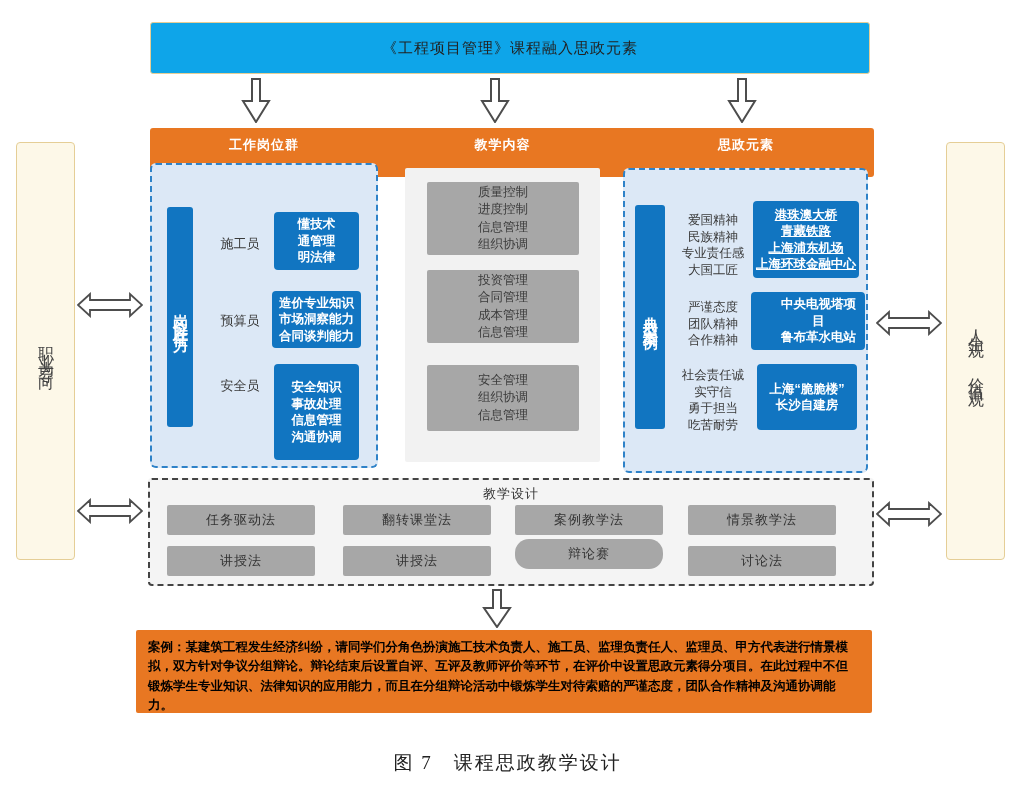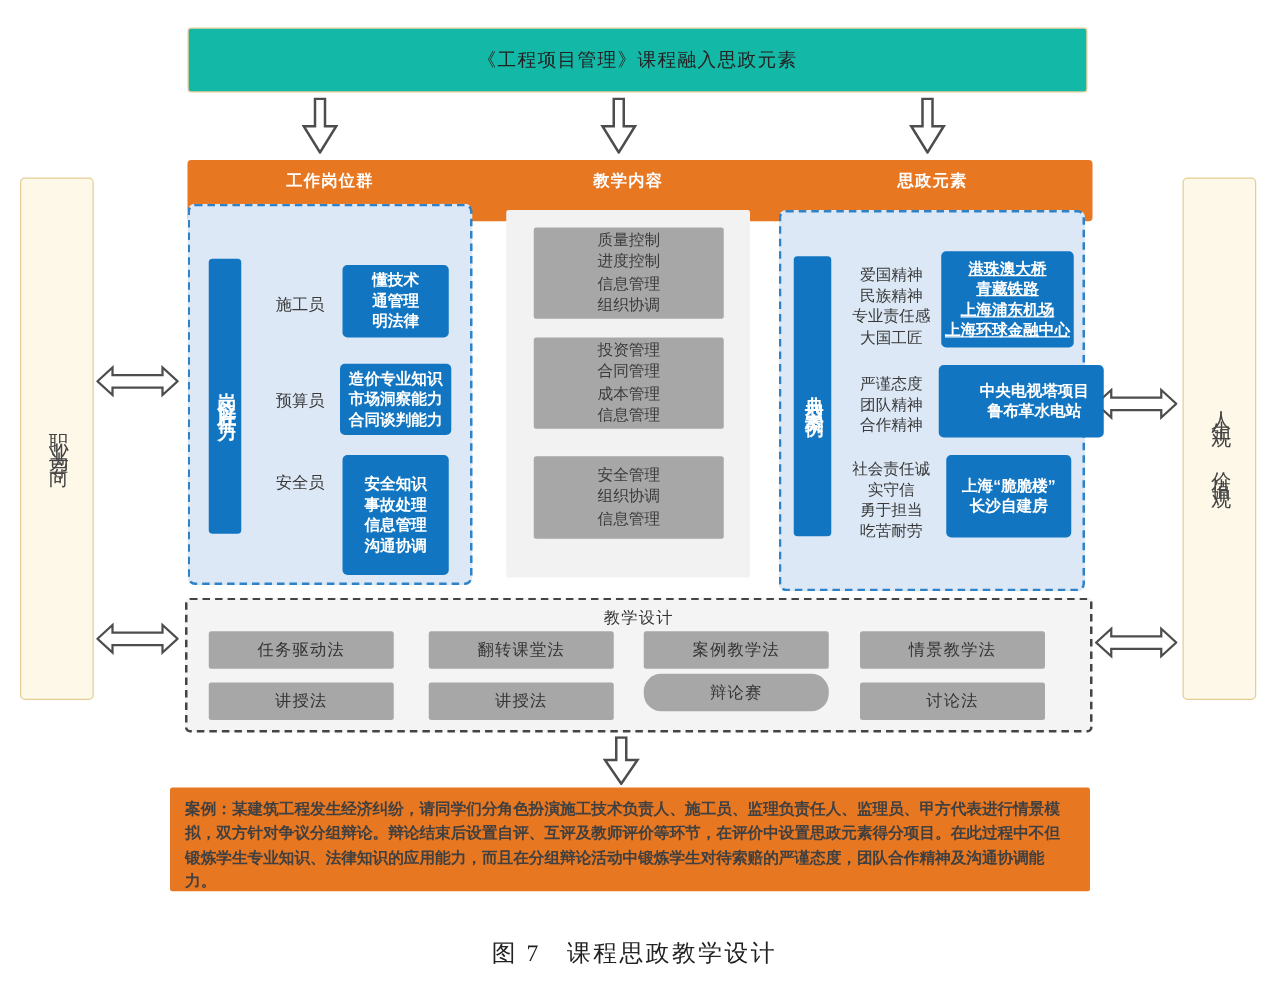--- a/index.html
+++ b/index.html
@@ -6,21 +6,21 @@
   .canvas {
     position:relative; width:1015px; height:796px; background:#ffffff;
     font-family:"Liberation Sans","DejaVu Sans",sans-serif; overflow:hidden;
   }
   .abs { position:absolute; }
   .pre { white-space:pre-line; }
 
   
   .title-box {
     left:150px; top:22px; width:718px; height:50px;
-    background:#14b8a6; border:1px solid #E5CE96; border-radius:3px;
+    background:#0ea5e9; border:1px solid #E5CE96; border-radius:3px;
     display:flex; align-items:center; justify-content:center;
     font-size:15px; color:#222; letter-spacing:1px;
   }
 
   
   .orange-bar {
     left:150px; top:128px; width:724px; height:49px;
     background:#E87722; border-radius:3px;
   }
   .orange-bar .col-label {
@@ -75,21 +75,21 @@
   .teach-title { position:absolute; left:0; top:5px; width:100%; text-align:center; font-size:13px; color:#333; letter-spacing:1px; }
   .method-btn {
     position:absolute; width:148px; height:30px; background:#A7A7A7; border-radius:2px;
     color:#333; font-size:13px; display:flex; align-items:center; justify-content:center; letter-spacing:1px;
   }
 
   
   .case-box {
     left:136px; top:630px; width:736px; height:83px; box-sizing:border-box;
     background:#E87722; border-radius:2px; padding:8px 12px;
-    color:#404040; font-size:12.5px; font-weight:bold; line-height:1.55; text-align:left;
+    color:#000000; font-size:12.5px; font-weight:bold; line-height:1.55; text-align:left;
   }
 
   .caption {
     left:0; top:750px; width:100%; text-align:center;
     font-family:"Liberation Serif","DejaVu Serif",serif; font-size:19px; color:#222; letter-spacing:2px;
   }
 
   .arrow-svg { display:block; }
 </style>
 </head>
@@ -186,21 +186,21 @@
 专业责任感
 大国工匠</span>
     <div class="blue-box pre" style="left:128px; top:31px; width:106px; height:77px;text-decoration:underline;">港珠澳大桥
 青藏铁路
 上海浦东机场
 上海环球金融中心</div>
 
     <span class="elem-label pre" style="left:48px; top:129px;">严谨态度
 团队精神
 合作精神</span>
-    <div class="blue-box pre" style="left:126px; top:122px; width:132px; height:58px;padding-left:24px;">中央电视塔项目
+    <div class="blue-box pre" style="left:126px; top:122px; width:114px; height:58px;padding-left:24px;">中央电视塔项目
 鲁布革水电站</div>
 
     <span class="elem-label pre" style="left:48px; top:197px;">社会责任诚
 实守信
 勇于担当
 吃苦耐劳</span>
     <div class="blue-box pre" style="left:132px; top:194px; width:100px; height:66px;">上海“脆脆楼”
 长沙自建房</div>
   </div>
 

